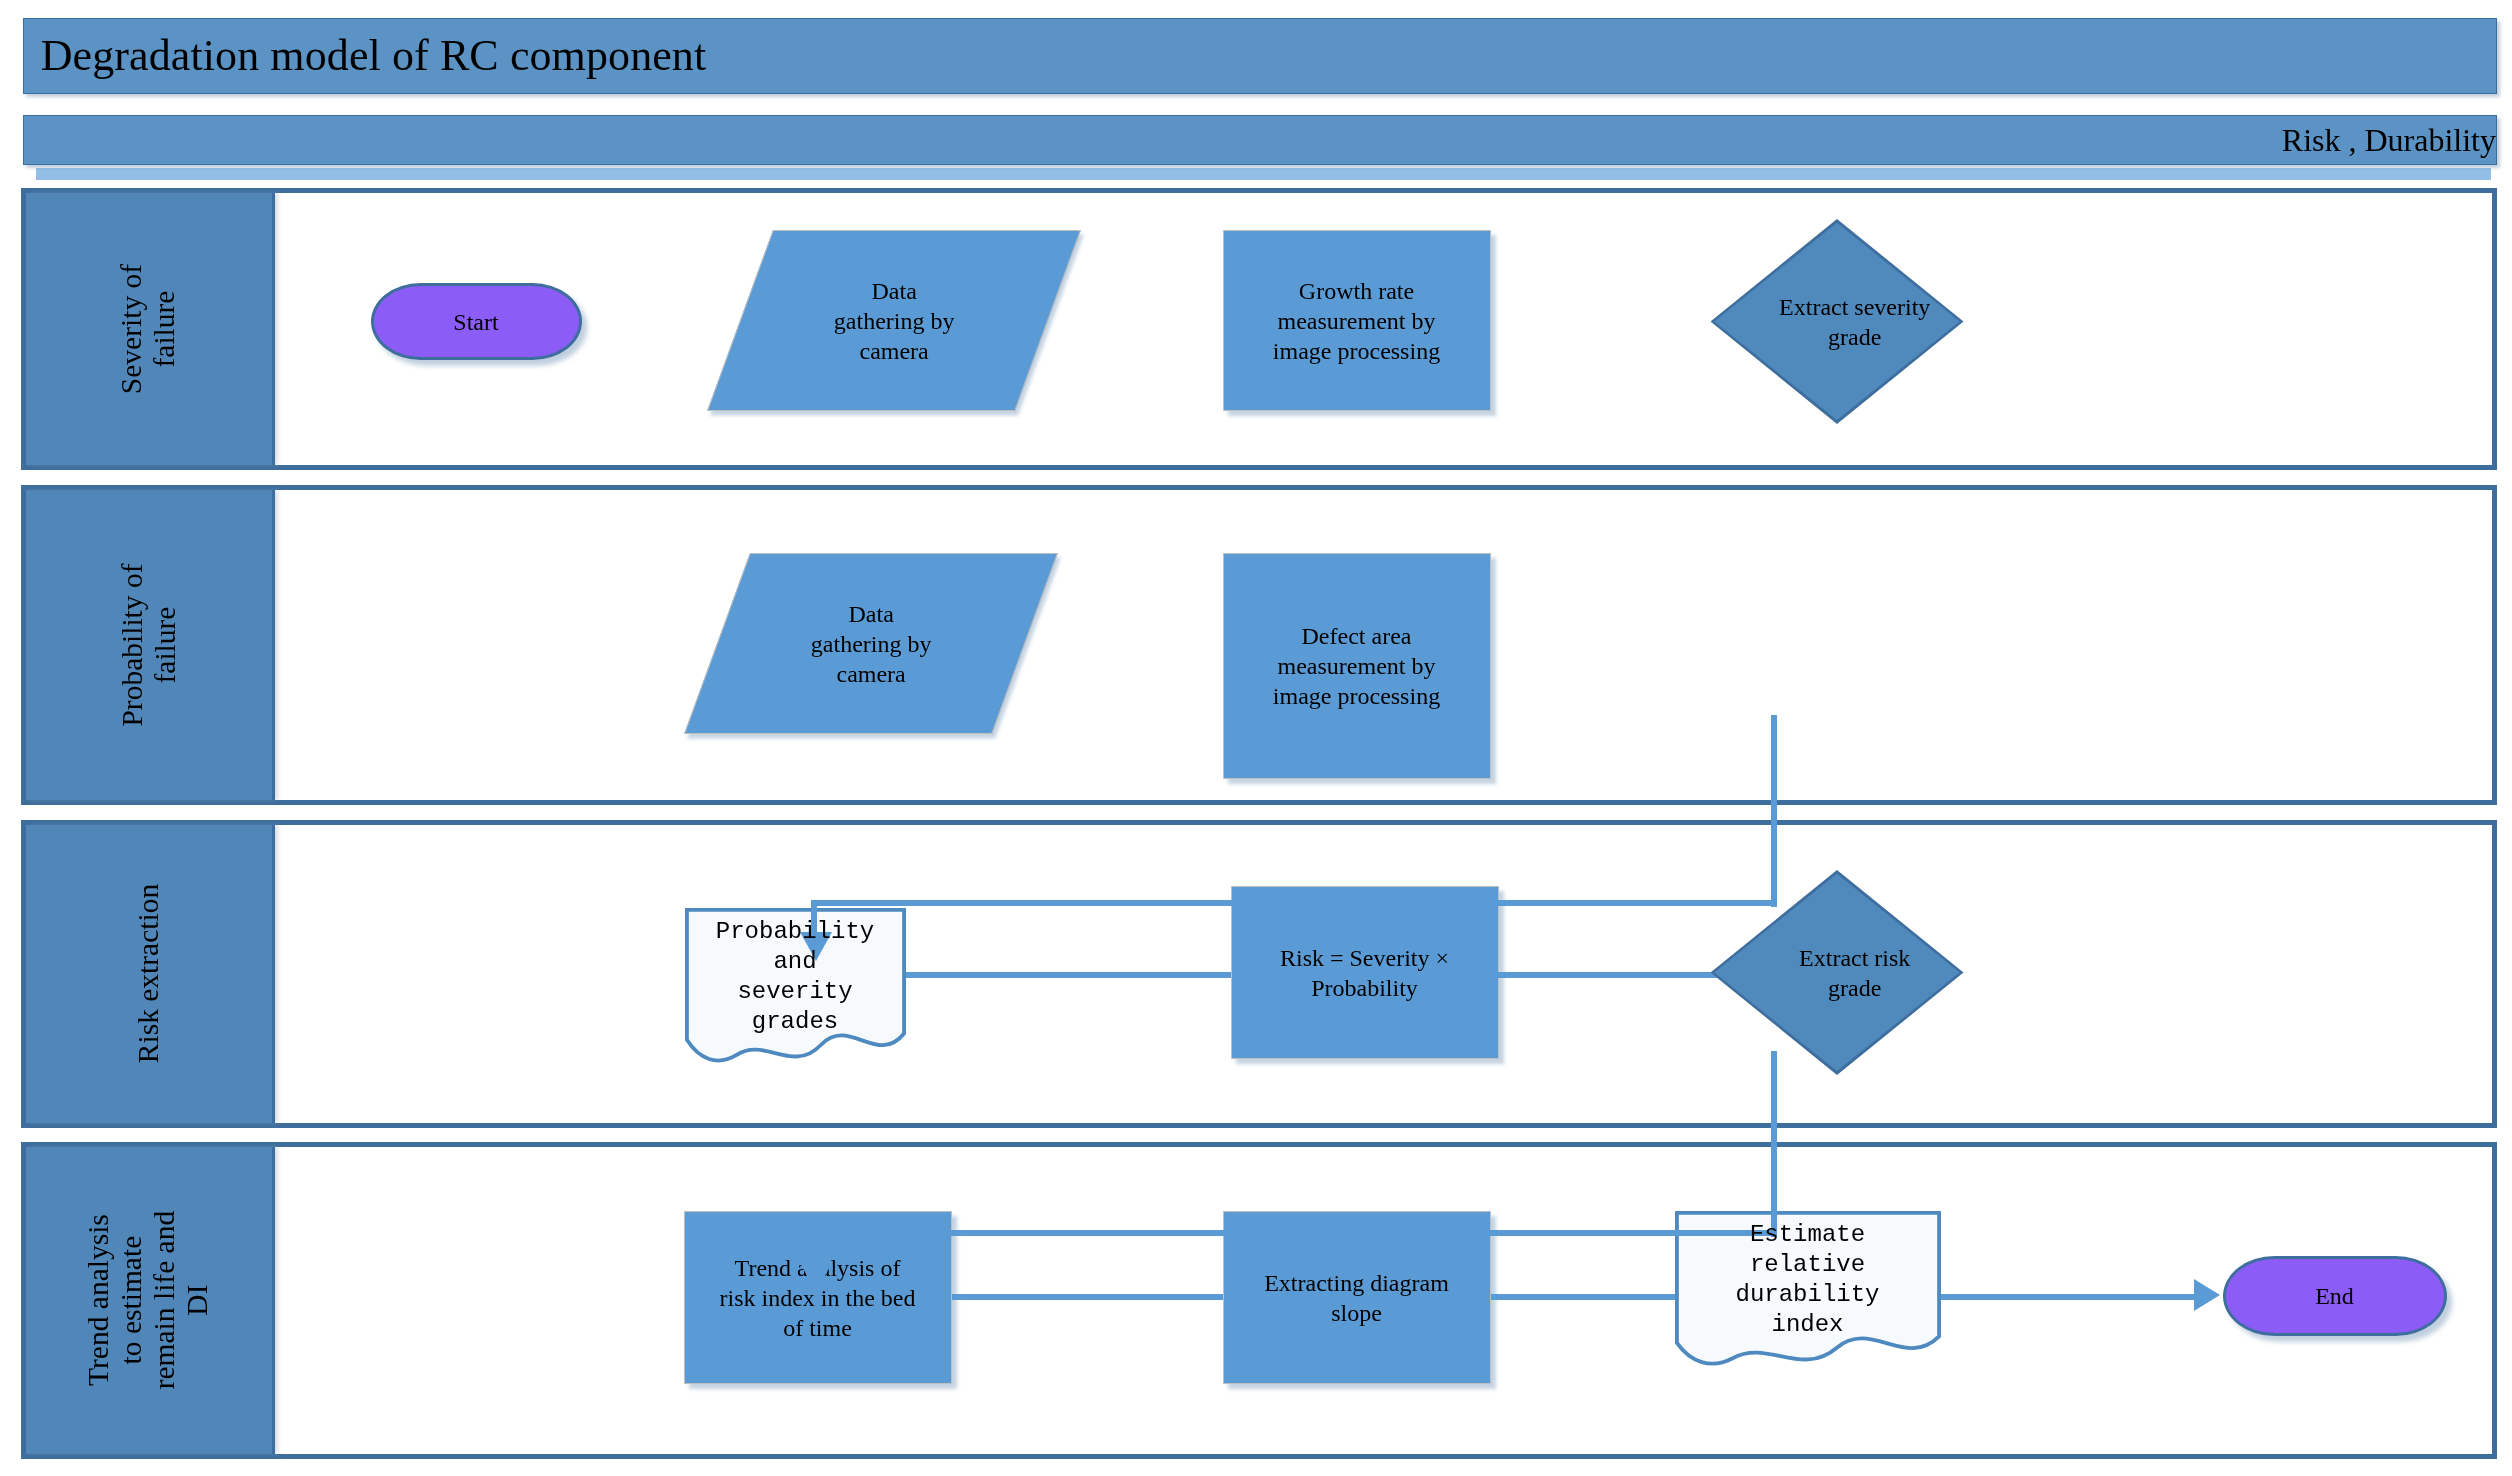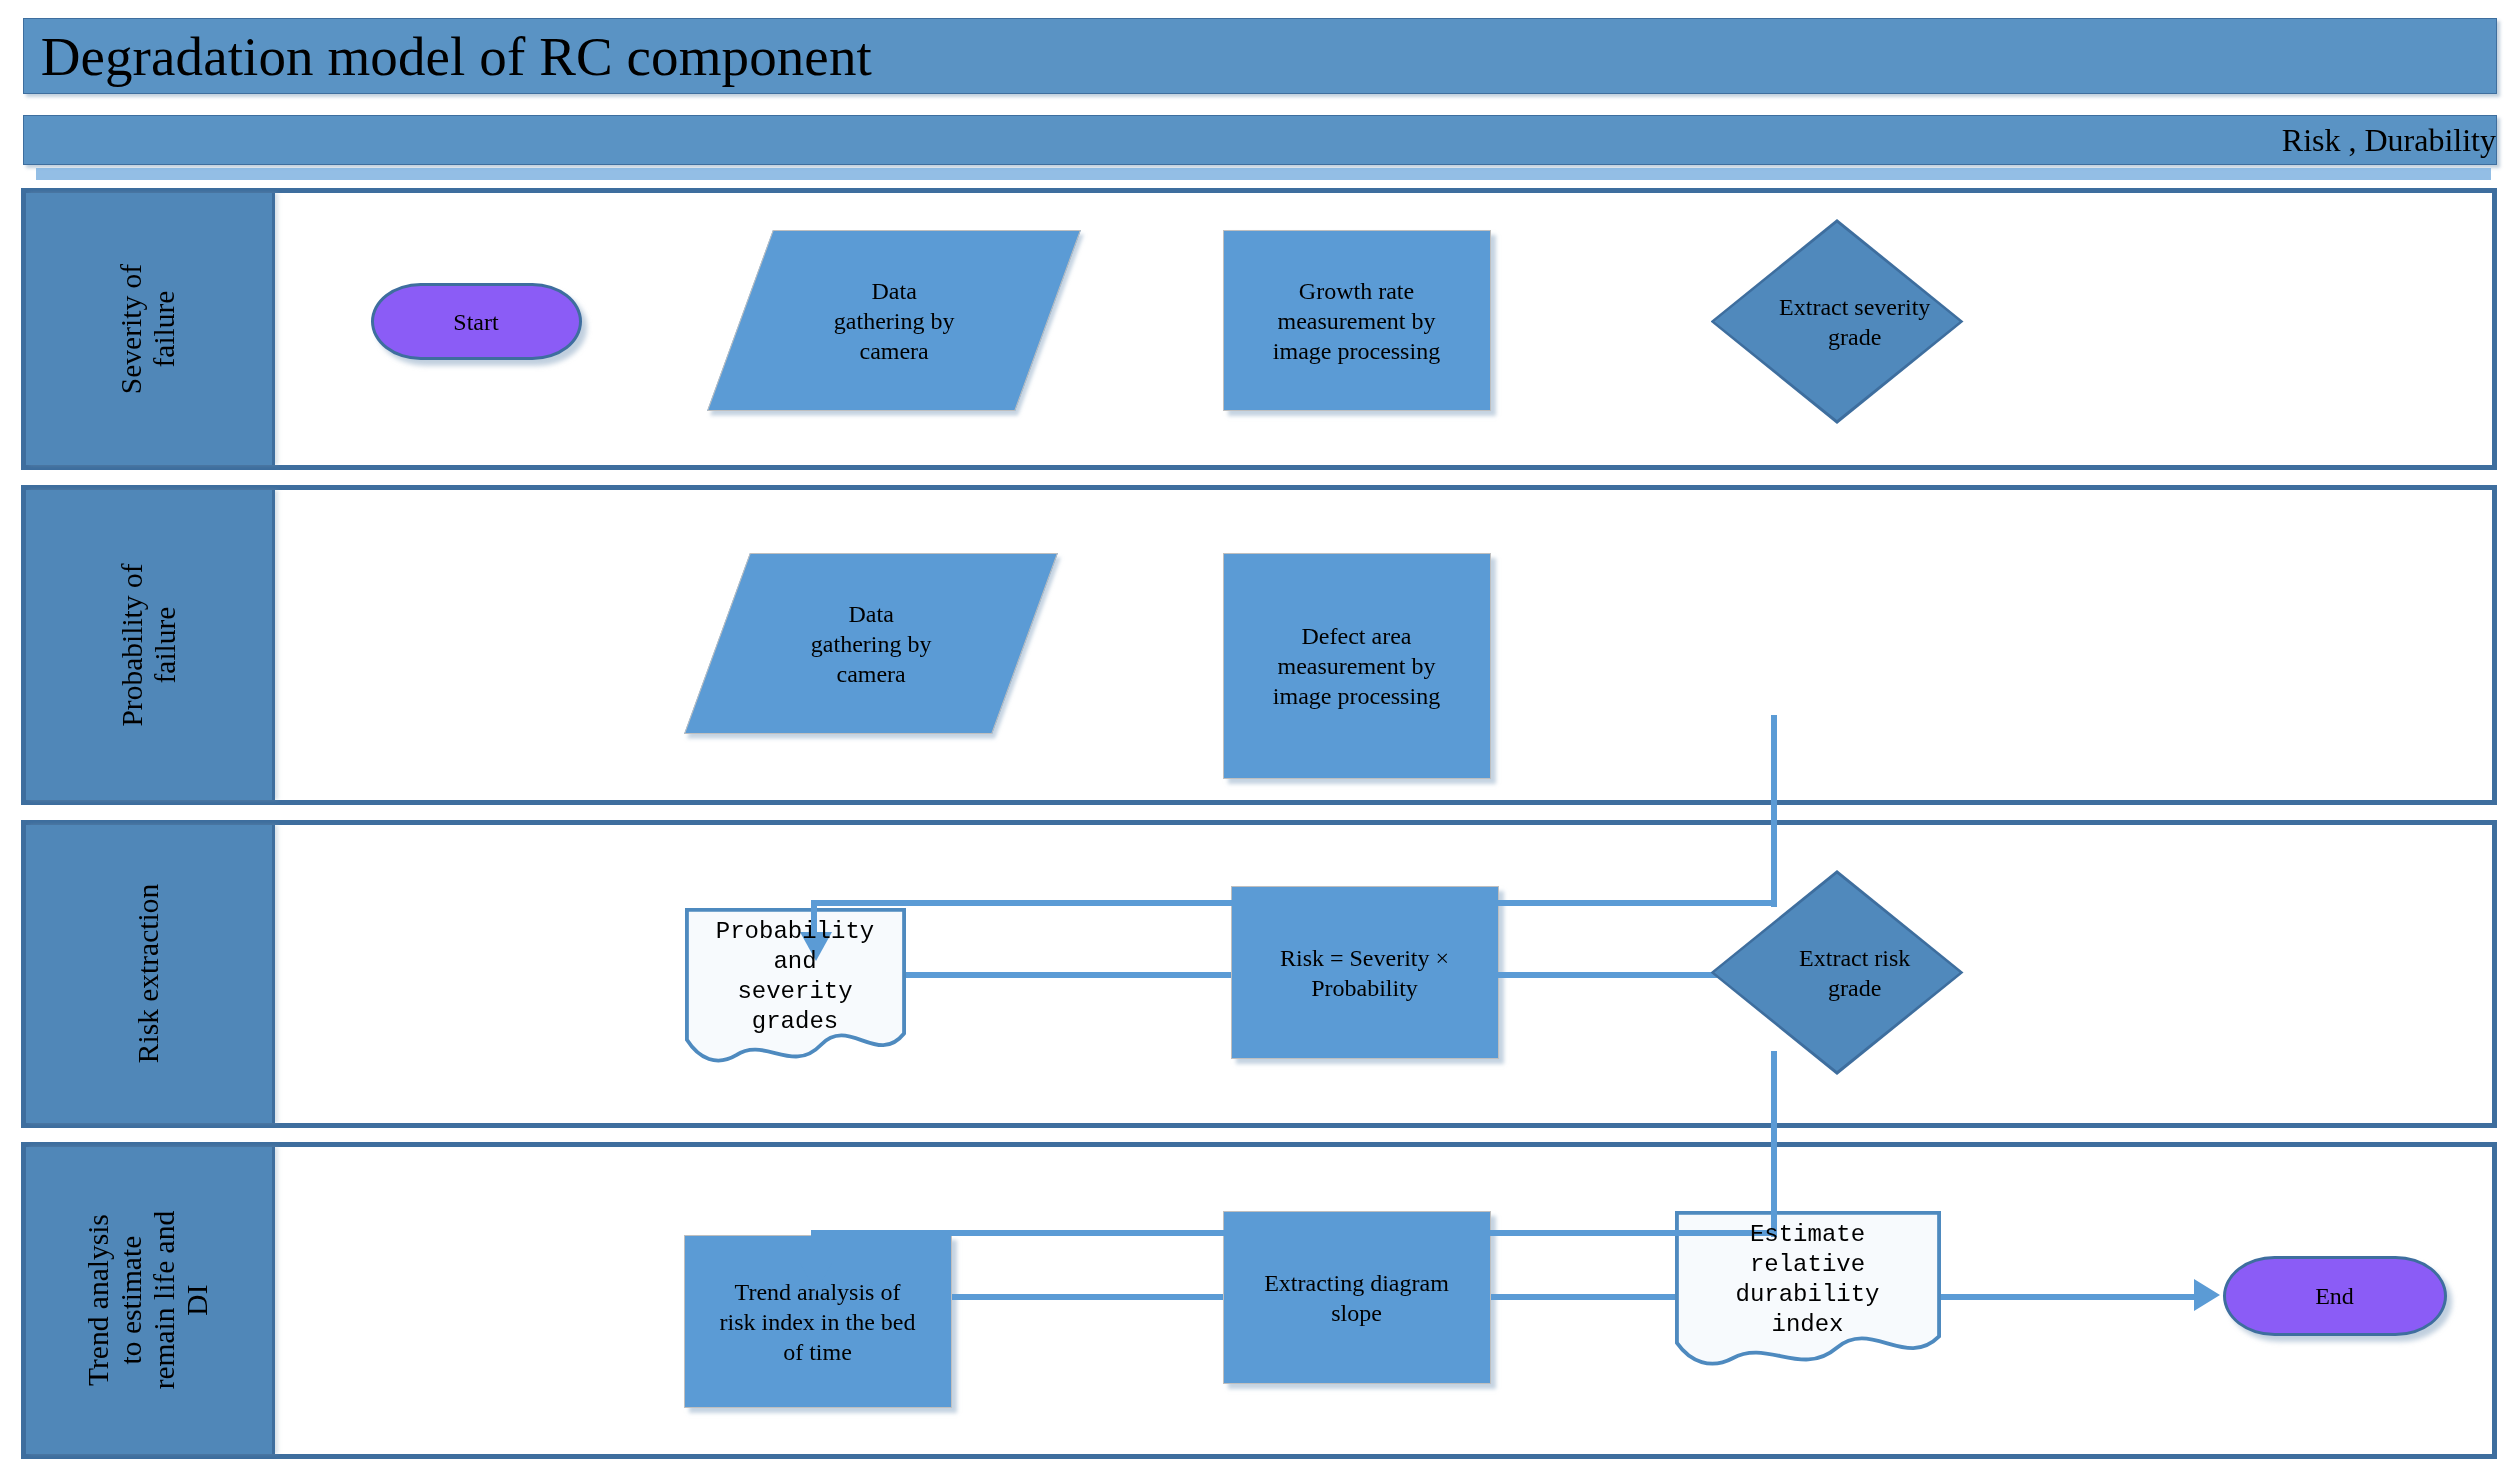--- a/index.html
+++ b/index.html
@@ -14,21 +14,21 @@
   .titlebar{
     position:absolute;
     background:#5A93C4;
     border:1.9px solid #3E6E9E;
     box-sizing:border-box;
     display:flex;align-items:center;
     color:#000000;
     box-shadow:2.6px 2.6px 3.2px rgba(120,150,180,.45);
   }
   #title-main{left:23px;top:18px;width:2474px;height:76px;}
-  #title-main .t{font-size:55px;line-height:1;padding-left:16.7px;letter-spacing:0.1px;}
+  #title-main .t{font-size:44px;line-height:1;padding-left:16.7px;letter-spacing:0.1px;}
   #title-sub{left:23px;top:115px;width:2474px;height:50px;justify-content:flex-end;}
   #title-sub .t{font-size:32px;line-height:1;padding-left:16.7px;}
 
   
   .ribbon{position:absolute;left:36px;top:168px;width:2455px;height:11.5px;background:#6FA8DC;opacity:.75;}
 
   
   .lane{position:absolute;left:20.5px;width:2476px;box-sizing:border-box;
         border:5.1px solid #3E6E9E;background:#ffffff;}
   .lane-head{
@@ -195,21 +195,21 @@
 
     </div>
   </div>
 
   <div class="lane" id="lane4">
     <div class="lane-head">
       <div class="vtext">Trend analysis<br>to estimate<br>remain life and<br>DI</div>
     </div>
     <div class="lane-body">
 
-      <div class="shape proc" style="left:409px;top:64px;width:268px;height:173px;margin-top:24px;">
+      <div class="shape proc" style="left:409px;top:64px;width:268px;height:173px;">
         <span>Trend analysis of<br>risk index in the bed<br>of time</span>
       </div>
       <div class="hline" style="left:677px;top:147px;width:346px;"></div>
       <div class="arrow-r" style="left:1023px;top:132px;"></div>
 
       <div class="shape proc" style="left:948px;top:64px;width:268px;height:173px;">
         <span>Extracting diagram<br>slope</span>
       </div>
       <div class="hline" style="left:1216px;top:147px;width:221px;"></div>
       <div class="arrow-r" style="left:1437px;top:132px;"></div>

